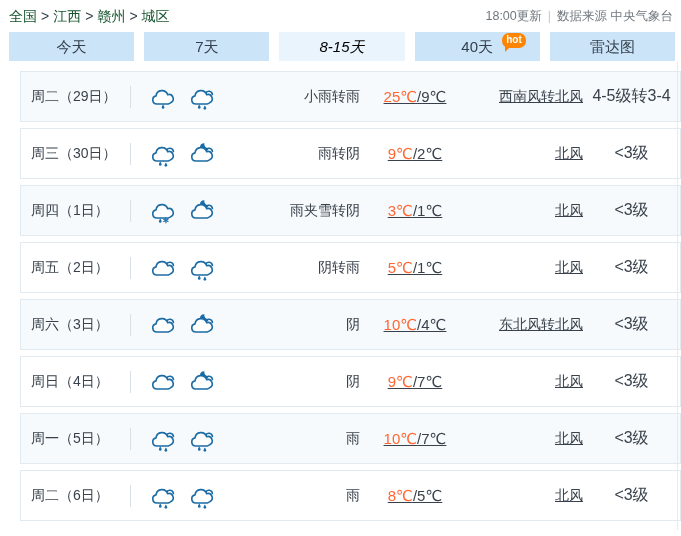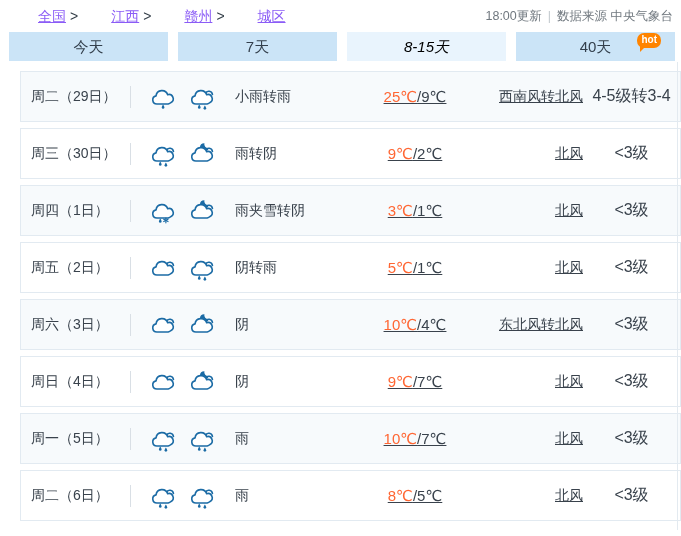--- a/index.html
+++ b/index.html
@@ -5,21 +5,21 @@
   * { box-sizing: border-box; }
   html,body { margin:0; padding:0; }
   body {
     width:681px; height:536px; background:#fff; overflow:hidden; position:relative;
     font-family:"Liberation Sans","DejaVu Sans",sans-serif; color:#39424c;
   }
   
   .topbar { display:flex; justify-content:space-between; align-items:center;
             padding:8px 8px 7px 9px; height:32px; }
   .breadcrumb { font-size:14px; color:#333e48; white-space:nowrap; }
-  .breadcrumb .crumb { color:#8b5cf6; text-decoration:underline; cursor:pointer;margin-left:29px; }
+  .breadcrumb .crumb { color:#14532d; cursor:pointer; }
   .breadcrumb .sep { margin:0 4px; text-decoration:none; }
   .meta { font-size:12.5px; color:#70787f; white-space:nowrap; }
   .meta .msep { color:#c3c9ce; margin:0 6px; }
   
   .tabs { display:flex; gap:10px; margin:0 6px 0 9px; }
   .tab { flex:1; height:29px; line-height:29px; text-align:center; background:#cbe4f7;
          font-size:15px; color:#333f4c; cursor:pointer; position:relative; }
   .tab.alt { background:#e9f4fd; color:#000000;font-style:italic; }
   .badge { position:absolute; top:1px; right:14px; background:#ff8400; color:#fff;
            font-size:10px; font-weight:bold; line-height:12px; padding:1px 4px 2px;
@@ -29,21 +29,21 @@
   
   .rows { margin:10px 0 0 8px; width:661px;padding-left:12px; }
   .row { width:661px; height:51px; border:1px solid #e2eaf1; background:#fff;
          display:flex; align-items:center; margin-bottom:6px; }
   .row.tint { background:#f7fafc; }
   .col-day { width:109px; padding-left:10px; font-size:14px; }
   .vdiv { width:1px; height:22px; background:#d9dfe5; }
   .col-icons { width:104px; display:flex; justify-content:center; align-items:center; gap:9px; }
   .icon { width:30px; height:26px; display:inline-block; }
   .icon svg { width:30px; height:26px; display:block; }
-  .col-weather { width:125px; text-align:left; font-size:14px; }
+  .col-weather { width:125px; text-align:right; font-size:14px; }
   .col-temp { width:110px; text-align:center; font-size:15px;text-decoration:underline; }
   .temp-high { color:#ff6633; }
   .temp-low { color:#39424c; }
   .col-wind { width:113px; text-align:right; font-size:14px;text-decoration:underline; }
   .col-level { flex:1; text-align:center; font-size:16px; }
   
   .vline { position:absolute; left:677px; top:62px; width:1px; height:468px; background:#e3eaf0; }
 </style>
 </head>
 <body>
@@ -58,20 +58,21 @@
 </div>
 
 <div class="tabs">
   <div class="tab">今天</div>
   <div class="tab">7天</div>
   <div class="tab alt">8-15天</div>
   <div class="tab">
     <span>40天</span>
     <span class="badge">hot</span>
   </div>
+  <div class="tab">雷达图</div>
 </div>
 
 <div class="rows">
 
   <div class="row tint">
     <div class="col-day">周二（29日）</div>
     <div class="vdiv"></div>
     <div class="col-icons">
         <span class="icon">
           <svg viewBox="0 0 32 26" fill="none" stroke="#1b6ba5" stroke-width="1.7" stroke-linecap="round" stroke-linejoin="round">

